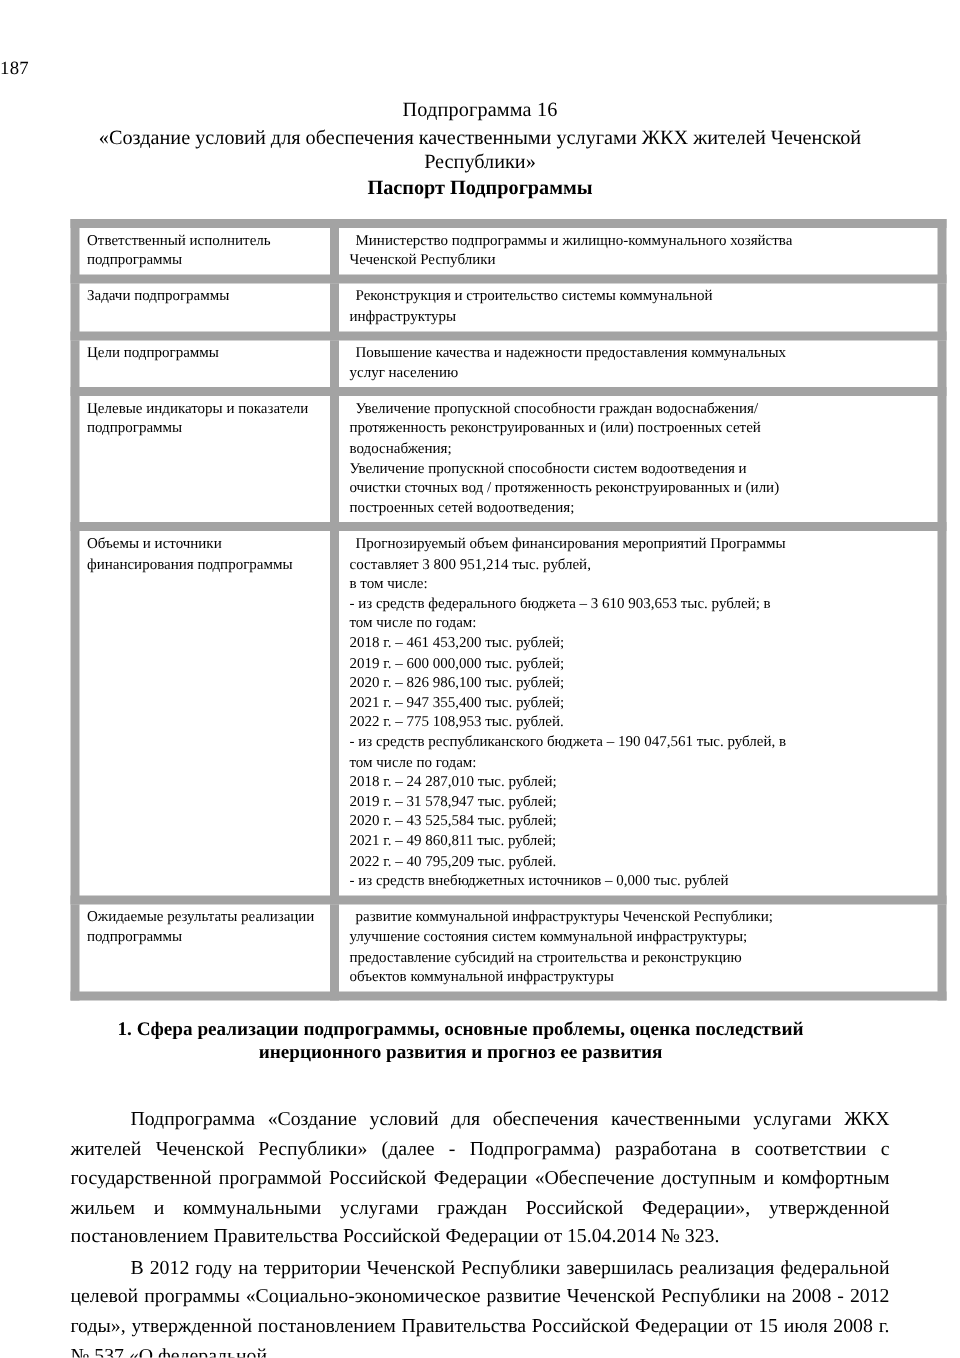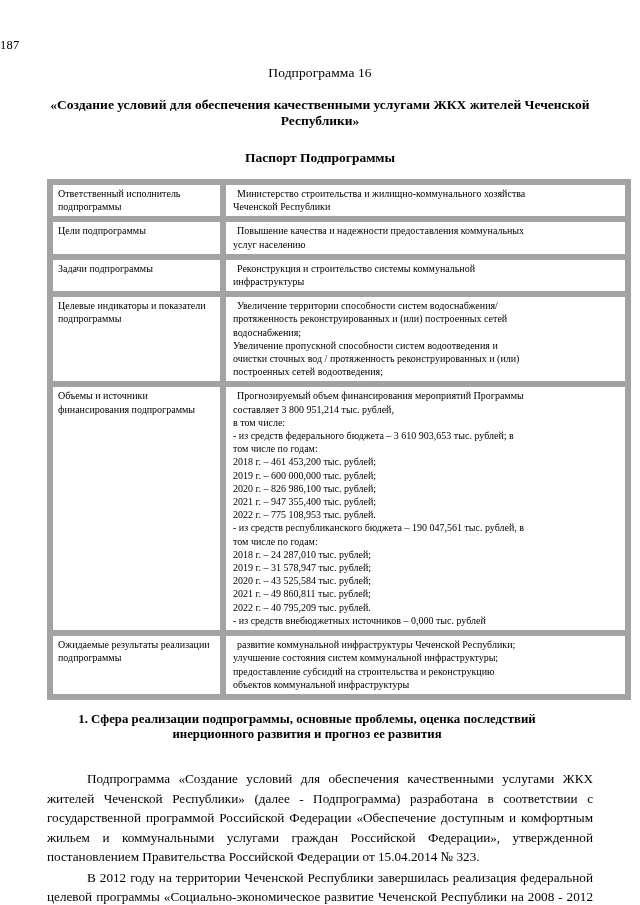--- a/index.html
+++ b/index.html
@@ -39,30 +39,30 @@
     margin-top: 12px;
   }
   .doc-title {
     font-size: 13.5px;
     font-weight: normal;
     line-height: 17px;
     letter-spacing: 0.1px;
   }
   .doc-subtitle {
     font-size: 13.5px;
-    font-weight: bold;
+    font-weight: normal;
     line-height: 16px;
-    margin-top: 16px;
+    margin-top: 3px;
     padding: 0 46px;
   }
   .doc-section-label {
     font-size: 13.5px;
     font-weight: bold;
     line-height: 17px;
-    margin-top: 20px;
+    margin-top: 0;
     text-align: center;
   }
 
   
   .passport-table {
     border-collapse: collapse;
     width: 548px;
     margin: 13px 0 0 47px;
     table-layout: fixed;
   }
@@ -123,42 +123,42 @@
     <div class="doc-title">Подпрограмма 16</div>
     <div class="doc-subtitle">«Создание условий для обеспечения качественными услугами ЖКХ жителей Чеченской Республики»</div>
     <div class="doc-section-label">Паспорт Подпрограммы</div>
   </div>
 
   <table class="passport-table">
     <tbody>
         <tr>
           <td class="label-cell">Ответственный исполнитель подпрограммы</td>
           <td class="value-cell">
-            <span class="cell-line indent">Министерство строительства и жилищно-коммунального хозяйства</span>
+            <span class="cell-line indent">Министерство подпрограммы и жилищно-коммунального хозяйства</span>
             <span class="cell-line">Чеченской Республики</span>
+          </td>
+        </tr>
+        <tr>
+          <td class="label-cell">Задачи подпрограммы</td>
+          <td class="value-cell">
+            <span class="cell-line indent">Реконструкция и строительство системы коммунальной</span>
+            <span class="cell-line">инфраструктуры</span>
           </td>
         </tr>
         <tr>
           <td class="label-cell">Цели подпрограммы</td>
           <td class="value-cell">
             <span class="cell-line indent">Повышение качества и надежности предоставления коммунальных</span>
             <span class="cell-line">услуг населению</span>
           </td>
         </tr>
         <tr>
-          <td class="label-cell">Задачи подпрограммы</td>
-          <td class="value-cell">
-            <span class="cell-line indent">Реконструкция и строительство системы коммунальной</span>
-            <span class="cell-line">инфраструктуры</span>
-          </td>
-        </tr>
-        <tr>
           <td class="label-cell">Целевые индикаторы и показатели подпрограммы</td>
           <td class="value-cell">
-            <span class="cell-line indent">Увеличение территории способности систем водоснабжения/</span>
+            <span class="cell-line indent">Увеличение пропускной способности граждан водоснабжения/</span>
             <span class="cell-line">протяженность реконструированных и (или) построенных сетей</span>
             <span class="cell-line">водоснабжения;</span>
             <span class="cell-line">Увеличение пропускной способности систем водоотведения и</span>
             <span class="cell-line">очистки сточных вод / протяженность реконструированных и (или)</span>
             <span class="cell-line">построенных сетей водоотведения;</span>
           </td>
         </tr>
         <tr>
           <td class="label-cell">Объемы и источники финансирования подпрограммы</td>
           <td class="value-cell">

